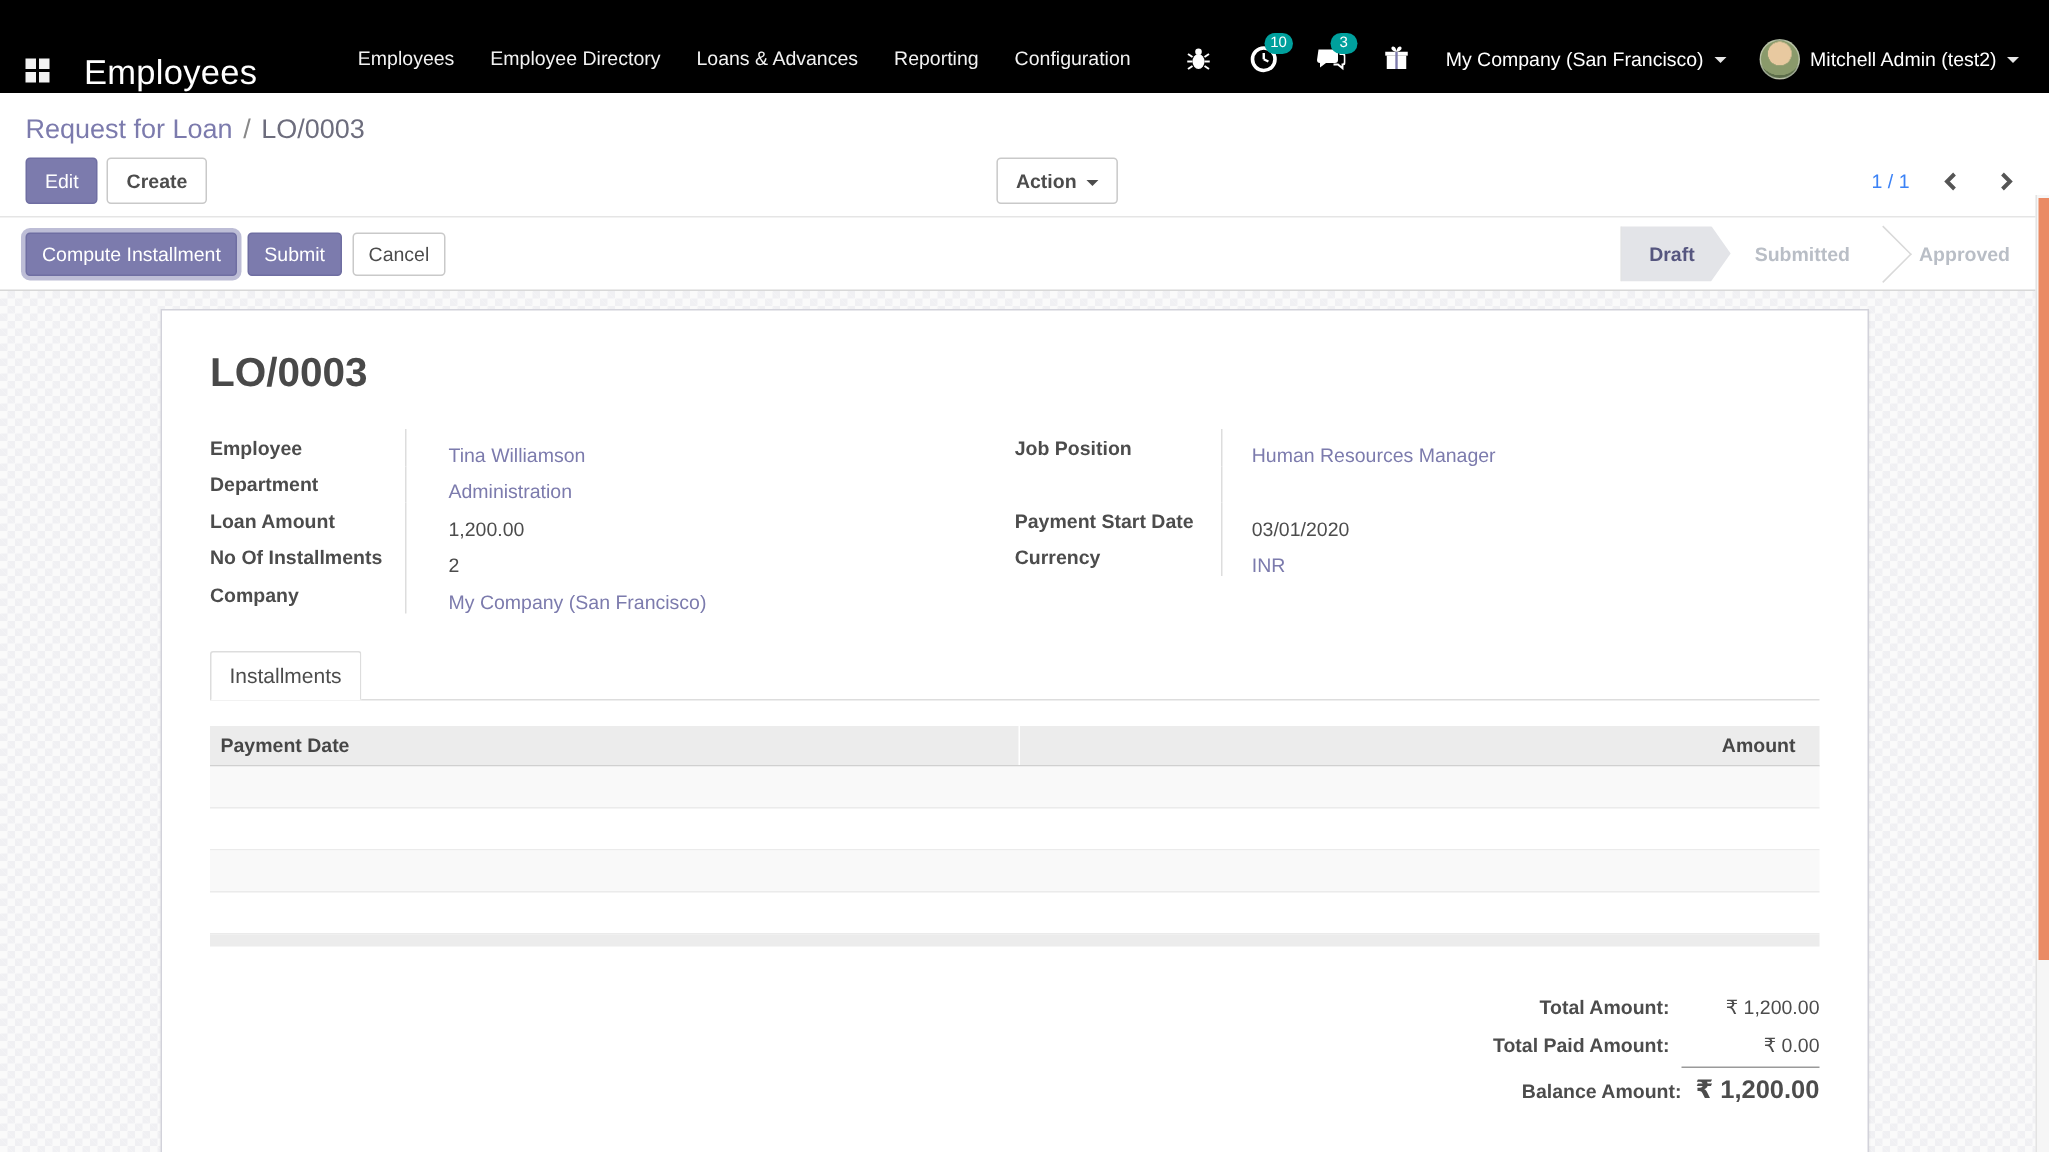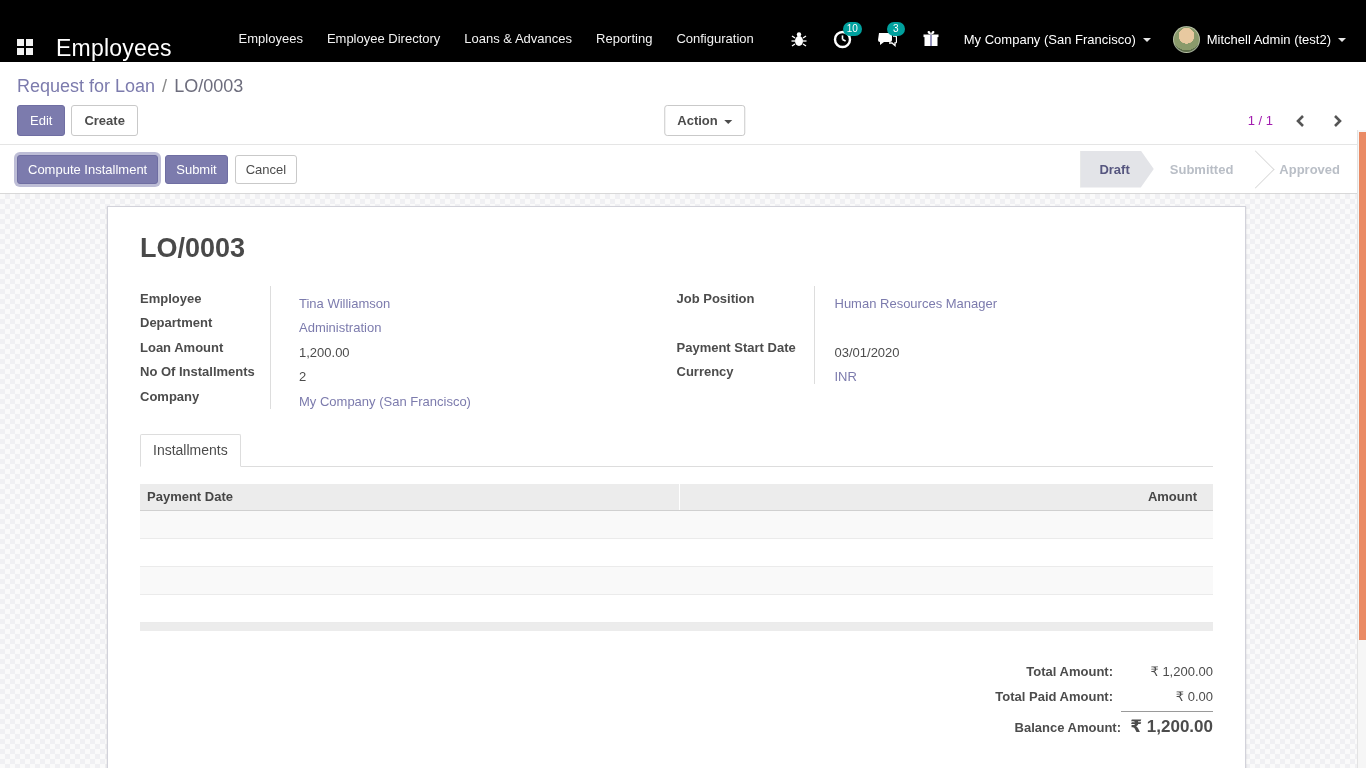--- a/index.html
+++ b/index.html
@@ -34,21 +34,21 @@
   .bc-current { color:#6d6d7d; }
   .cp-row { position:relative; display:flex; align-items:center; padding:4px 17px 10px 17px; height:41px; }
   .btn { font-size:13px; line-height:29px; padding:0 12px; border-radius:3px; border:1px solid transparent; cursor:pointer; background:#fff; }
   .btn-primary { background:#7c7bad; border-color:#6f6ea2; color:#fff; }
   .btn-default { background:#fff; border-color:#c9c9c9; color:#4c4c4c;font-weight:bold; }
   .btn + .btn { margin-left:6px; }
   .action-wrap { position:absolute; left:50%; transform:translateX(-50%);padding-left:44px; }
   .btn .caret { display:inline-block; width:0; height:0; border-left:4px solid transparent; border-right:4px solid transparent;
                 border-top:4px solid #4c4c4c; margin-left:7px; vertical-align:middle; }
   .pager { margin-left:auto; display:flex; align-items:center; gap:16px; }
-  .pager-count { font-size:13px; color:#a21caf; }
+  .pager-count { font-size:13px; color:#3b82f6; }
   .pg-chev { width:22px; height:22px; display:flex; align-items:center; justify-content:center; cursor:pointer; }
 
   
   .statusbar { height:50px; background:#fff; border-top:1px solid #e5e5e5; border-bottom:1px solid #d8d8d8;
                display:flex; align-items:center; padding-left:17px; }
   .sb-btn { font-size:13px; line-height:27px; padding:0 10px; border-radius:3px; cursor:pointer; }
   .sb-btn + .sb-btn { margin-left:7px; }
   .sb-primary { background:#7c7bad; border:1px solid #6f6ea2; color:#fff; }
   .sb-focused { box-shadow:0 0 0 3px rgba(124,123,173,.5); }
   .sb-default { background:#fff; border:1px solid #c9c9c9; color:#4c4c4c; }

